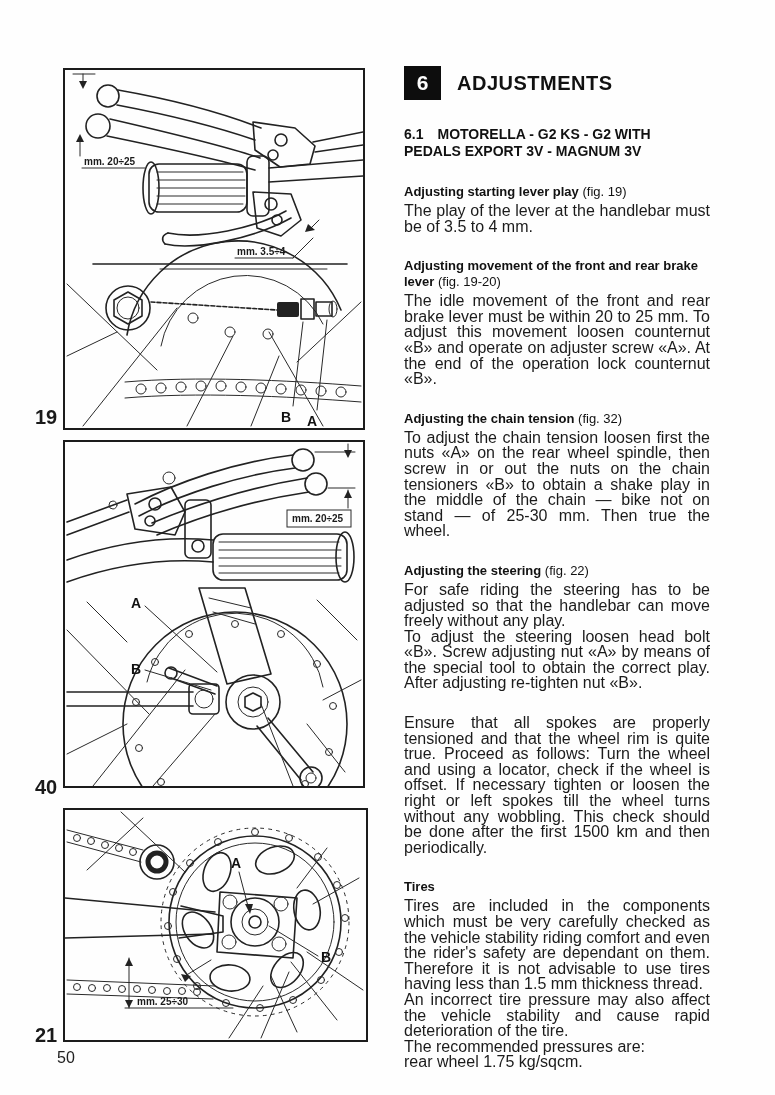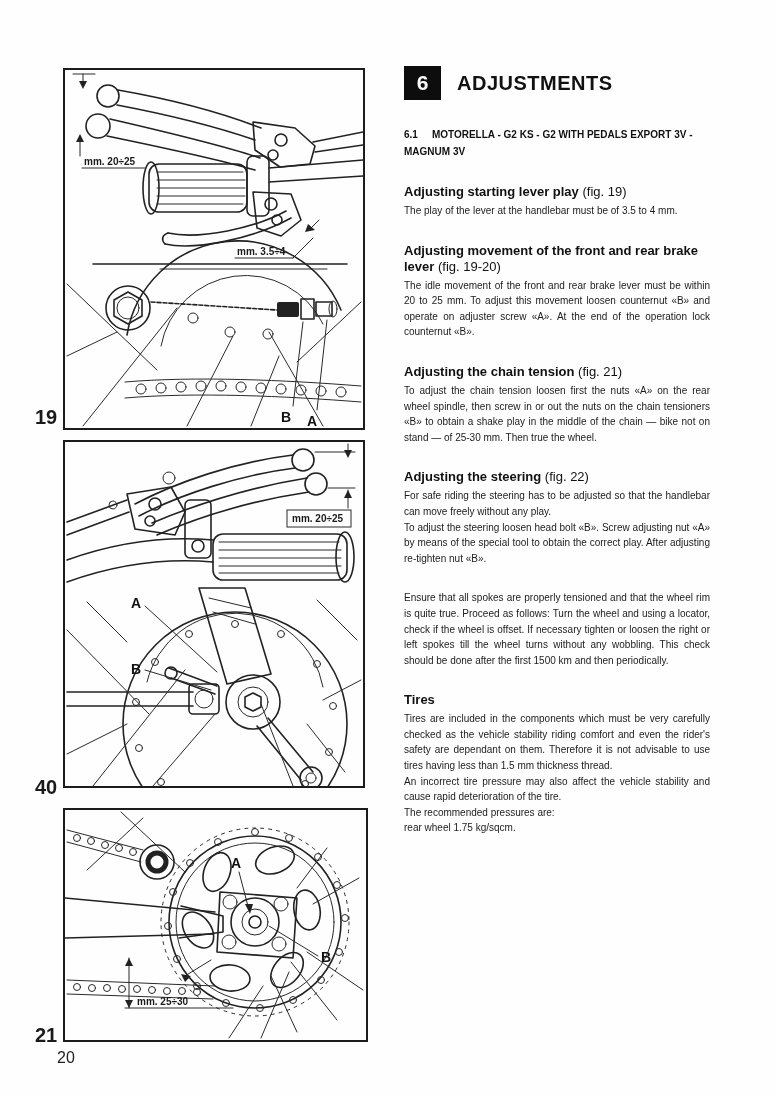--- a/index.html
+++ b/index.html
@@ -75,38 +75,38 @@
     display: flex; align-items: center; justify-content: center;
   }
   .chapter-title {
     font-size: 20px;
     font-weight: bold;
     letter-spacing: 0.5px;
     color: #111;
   }
   .section-title {
     margin-top: 26px;
-    font-size: 10px;
+    font-size: 14px;
     font-weight: bold;
     line-height: 17px;
     color: #111;
   }
   .section-title .sec-num { margin-right: 14px; }
   .subsection { margin-top: 24px; }
   .subsection.first { }
   .sub-heading {
     font-size: 13px;
     font-weight: bold;
     line-height: 16px;
     color: #111;
     margin-bottom: 3px;
   }
   .sub-heading .figref { font-weight: normal; }
   .body-p {
-    font-size: 10px;
+    font-size: 16px;
     line-height: 15.6px;
     text-align: justify;
     color: #1b1b1b;
   }
   .body-p.line { text-align: left; }
 </style>
 </head>
 <body>
 
 <div class="page">
@@ -406,21 +406,21 @@
 
       <text class="svg-letter" x="166" y="58">A</text>
       <line class="ln-thin" x1="174" y1="62" x2="184" y2="100"></line>
       <polygon class="fill-dark" points="180,94 185,104 188,94"></polygon>
       <text class="svg-letter" x="256" y="152">B</text>
       <line class="ln-thin" x1="253" y1="146" x2="204" y2="116"></line>
     </svg>
   </div>
   <div class="fig-num fig-num-21">21</div>
 
-  <div class="page-number">20</div>
+  <div class="page-number">50</div>
 
   <div class="right-col">
 
     <div class="chapter-row">
       <div class="chapter-box">6</div>
       <div class="chapter-title">ADJUSTMENTS</div>
     </div>
 
     <div class="section-title">
       <span class="sec-num">6.1</span><span>MOTORELLA - G2 KS - G2 WITH PEDALS EXPORT 3V - MAGNUM 3V</span>
@@ -435,21 +435,21 @@
 
     <div class="subsection">
       <div class="sub-heading">
         <span>Adjusting movement of the front and rear brake lever</span><span class="figref"> (fig. 19-20)</span>
       </div>
       <p class="body-p">The idle movement of the front and rear brake lever must be within 20 to 25 mm. To adjust this movement loosen counternut «B» and operate on adjuster screw «A». At the end of the operation lock counternut «B».</p>
     </div>
 
     <div class="subsection">
       <div class="sub-heading">
-        <span>Adjusting the chain tension</span><span class="figref"> (fig. 21)</span>
+        <span>Adjusting the chain tension</span><span class="figref"> (fig. 32)</span>
       </div>
       <p class="body-p">To adjust the chain tension loosen first the nuts «A» on the rear wheel spindle, then screw in or out the nuts on the chain tensioners «B» to obtain a shake play in the middle of the chain — bike not on stand — of 25-30 mm. Then true the wheel.</p>
     </div>
 
     <div class="subsection">
       <div class="sub-heading">
         <span>Adjusting the steering</span><span class="figref"> (fig. 22)</span>
       </div>
       <p class="body-p">For safe riding the steering has to be adjusted so that the handlebar can move freely without any play.</p>
       <p class="body-p">To adjust the steering loosen head bolt «B». Screw adjusting nut «A» by means of the special tool to obtain the correct play. After adjusting re-tighten nut «B».</p>

